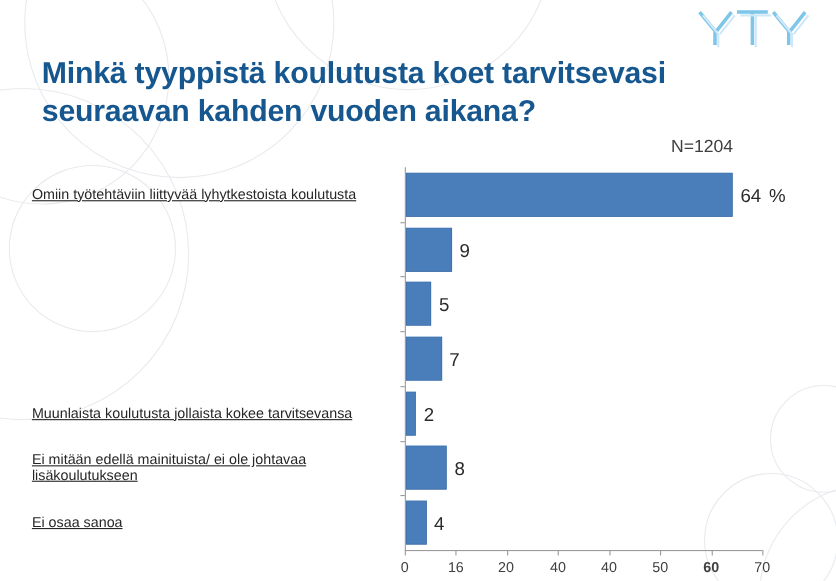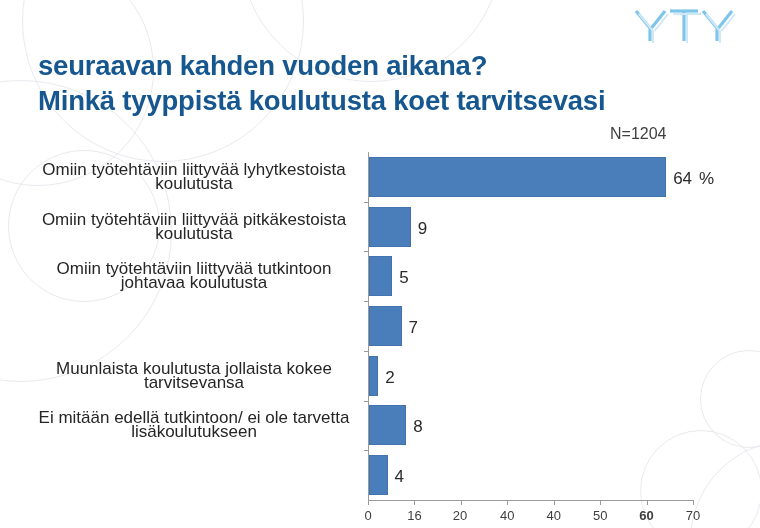--- a/index.html
+++ b/index.html
@@ -141,26 +141,27 @@
     font-size: 17px;
     color: #2b2b2b;
     white-space: nowrap;
   }
   .barval .pct { margin-left: 7px; }
   .catlabel {
     position: absolute;
     right: 100%;
     margin-right: 9px;
     width: 330px;
-    text-align: center;
-    font-size: 17px;
+    text-align: left;
+    font-size: 13px;
     line-height: 14px;
     color: #262626;
     top: 50%;
     transform: translateY(-50%);
+    text-decoration: underline;
   }
 </style>
 </head>
 <body>
 
 <div id="slide">
 
   <div class="deco" id="deco-c1"></div>
   <div class="deco" id="deco-c2"></div>
   <div class="deco" id="deco-c3"></div>
@@ -185,65 +186,64 @@
         <path d="M36 10 L22.5 27"></path>
         <path d="M41 10 L69 10"></path>
         <path d="M55 10 L55 39"></path>
         <path d="M74 10 L88 27 L88 39"></path>
         <path d="M103 10 L89.5 27"></path>
       </g>
     </svg>
   </div>
 
   <div id="title-block">
+    <div class="tline">Minkä tyyppistä koulutusta koet tarvitsevasi</div>
     <div class="tline">seuraavan kahden vuoden aikana?</div>
-    <div class="tline">Minkä tyyppistä koulutusta koet tarvitsevasi</div>
   </div>
 
   <div id="chart">
     <div id="n-label">N=1204</div>
     <div id="plot">
       <div id="axis-y"></div>
       <div id="axis-x"></div>
       <div id="bars">
           <div class="catrow" style="top: 0px; height: 49.7143px; width: 325px;">
             <div class="catlabel">Omiin työtehtäviin liittyvää lyhytkestoista koulutusta</div>
             <div class="bar" style="width: 297.143px; top: 4.85714px;"></div>
             <div class="barval" style="left: 305.143px; top: 16.8571px;"><span>64</span><span class="pct">%</span></div>
           </div>
           <div class="catrow" style="top: 49.7143px; height: 49.7143px; width: 325px;">
-            <div class="catlabel">Omiin työtehtäviin liittyvää pitkäkestoista koulutusta</div>
             <div class="bar" style="width: 41.7857px; top: 4.85714px;"></div>
             <div class="barval" style="left: 49.7857px; top: 16.8571px;"><span>9</span></div>
           </div>
           <div class="ytick" style="top: 49.7143px;"></div>
           <div class="catrow" style="top: 99.4286px; height: 49.7143px; width: 325px;">
-            <div class="catlabel">Omiin työtehtäviin liittyvää tutkintoon johtavaa koulutusta</div>
             <div class="bar" style="width: 23.2143px; top: 4.85714px;"></div>
             <div class="barval" style="left: 31.2143px; top: 16.8571px;"><span>5</span></div>
           </div>
           <div class="ytick" style="top: 99.4286px;"></div>
           <div class="catrow" style="top: 149.143px; height: 49.7143px; width: 325px;">
             <div class="bar" style="width: 32.5px; top: 4.85714px;"></div>
             <div class="barval" style="left: 40.5px; top: 16.8571px;"><span>7</span></div>
           </div>
           <div class="ytick" style="top: 149.143px;"></div>
           <div class="catrow" style="top: 198.857px; height: 49.7143px; width: 325px;">
             <div class="catlabel">Muunlaista koulutusta jollaista kokee tarvitsevansa</div>
             <div class="bar" style="width: 9.28571px; top: 4.85714px;"></div>
             <div class="barval" style="left: 17.2857px; top: 16.8571px;"><span>2</span></div>
           </div>
           <div class="ytick" style="top: 198.857px;"></div>
           <div class="catrow" style="top: 248.571px; height: 49.7143px; width: 325px;">
-            <div class="catlabel">Ei mitään edellä tutkintoon/ ei ole tarvetta lisäkoulutukseen</div>
+            <div class="catlabel">Ei mitään edellä mainituista/ ei ole johtavaa lisäkoulutukseen</div>
             <div class="bar" style="width: 37.1429px; top: 4.85714px;"></div>
             <div class="barval" style="left: 45.1429px; top: 16.8571px;"><span>8</span></div>
           </div>
           <div class="ytick" style="top: 248.571px;"></div>
           <div class="catrow" style="top: 298.286px; height: 49.7143px; width: 325px;">
+            <div class="catlabel">Ei osaa sanoa</div>
             <div class="bar" style="width: 18.5714px; top: 4.85714px;"></div>
             <div class="barval" style="left: 26.5714px; top: 16.8571px;"><span>4</span></div>
           </div>
           <div class="ytick" style="top: 298.286px;"></div>
         </div>
       <div id="xaxis-ticks">
           <div class="xtick" style="left: 0px;"></div>
           <div class="xticklabel" style="left: 0px;">0</div>
           <div class="xtick" style="left: 46.4286px;"></div>
           <div class="xticklabel" style="left: 46.4286px;">16</div>

